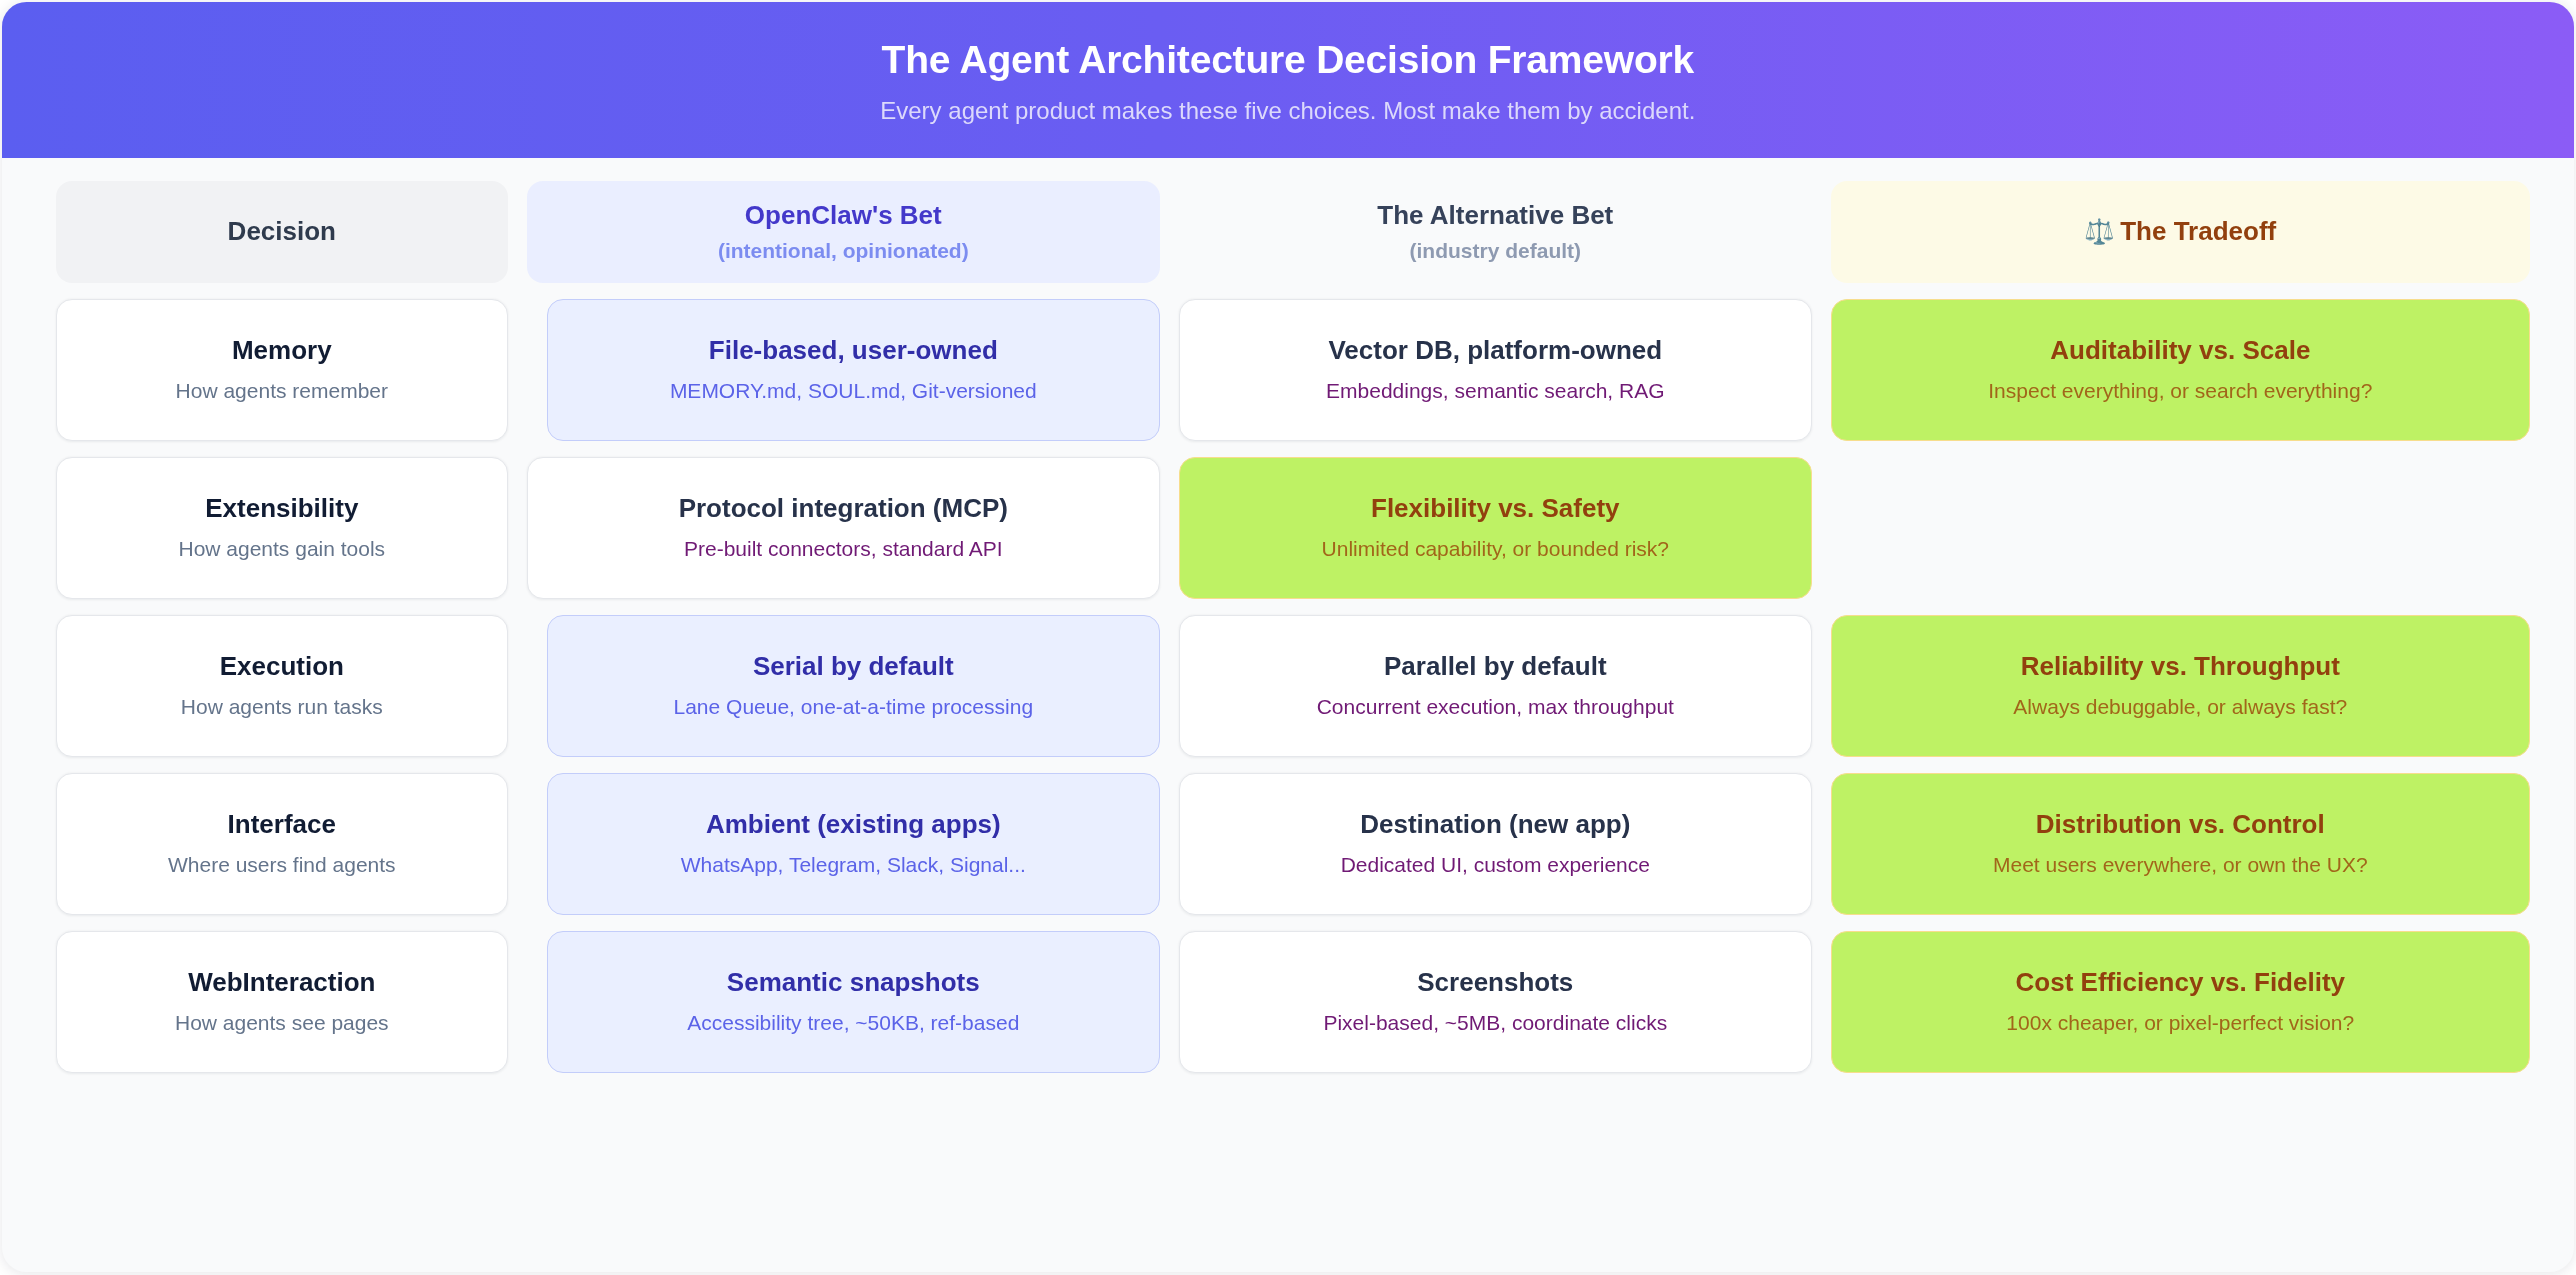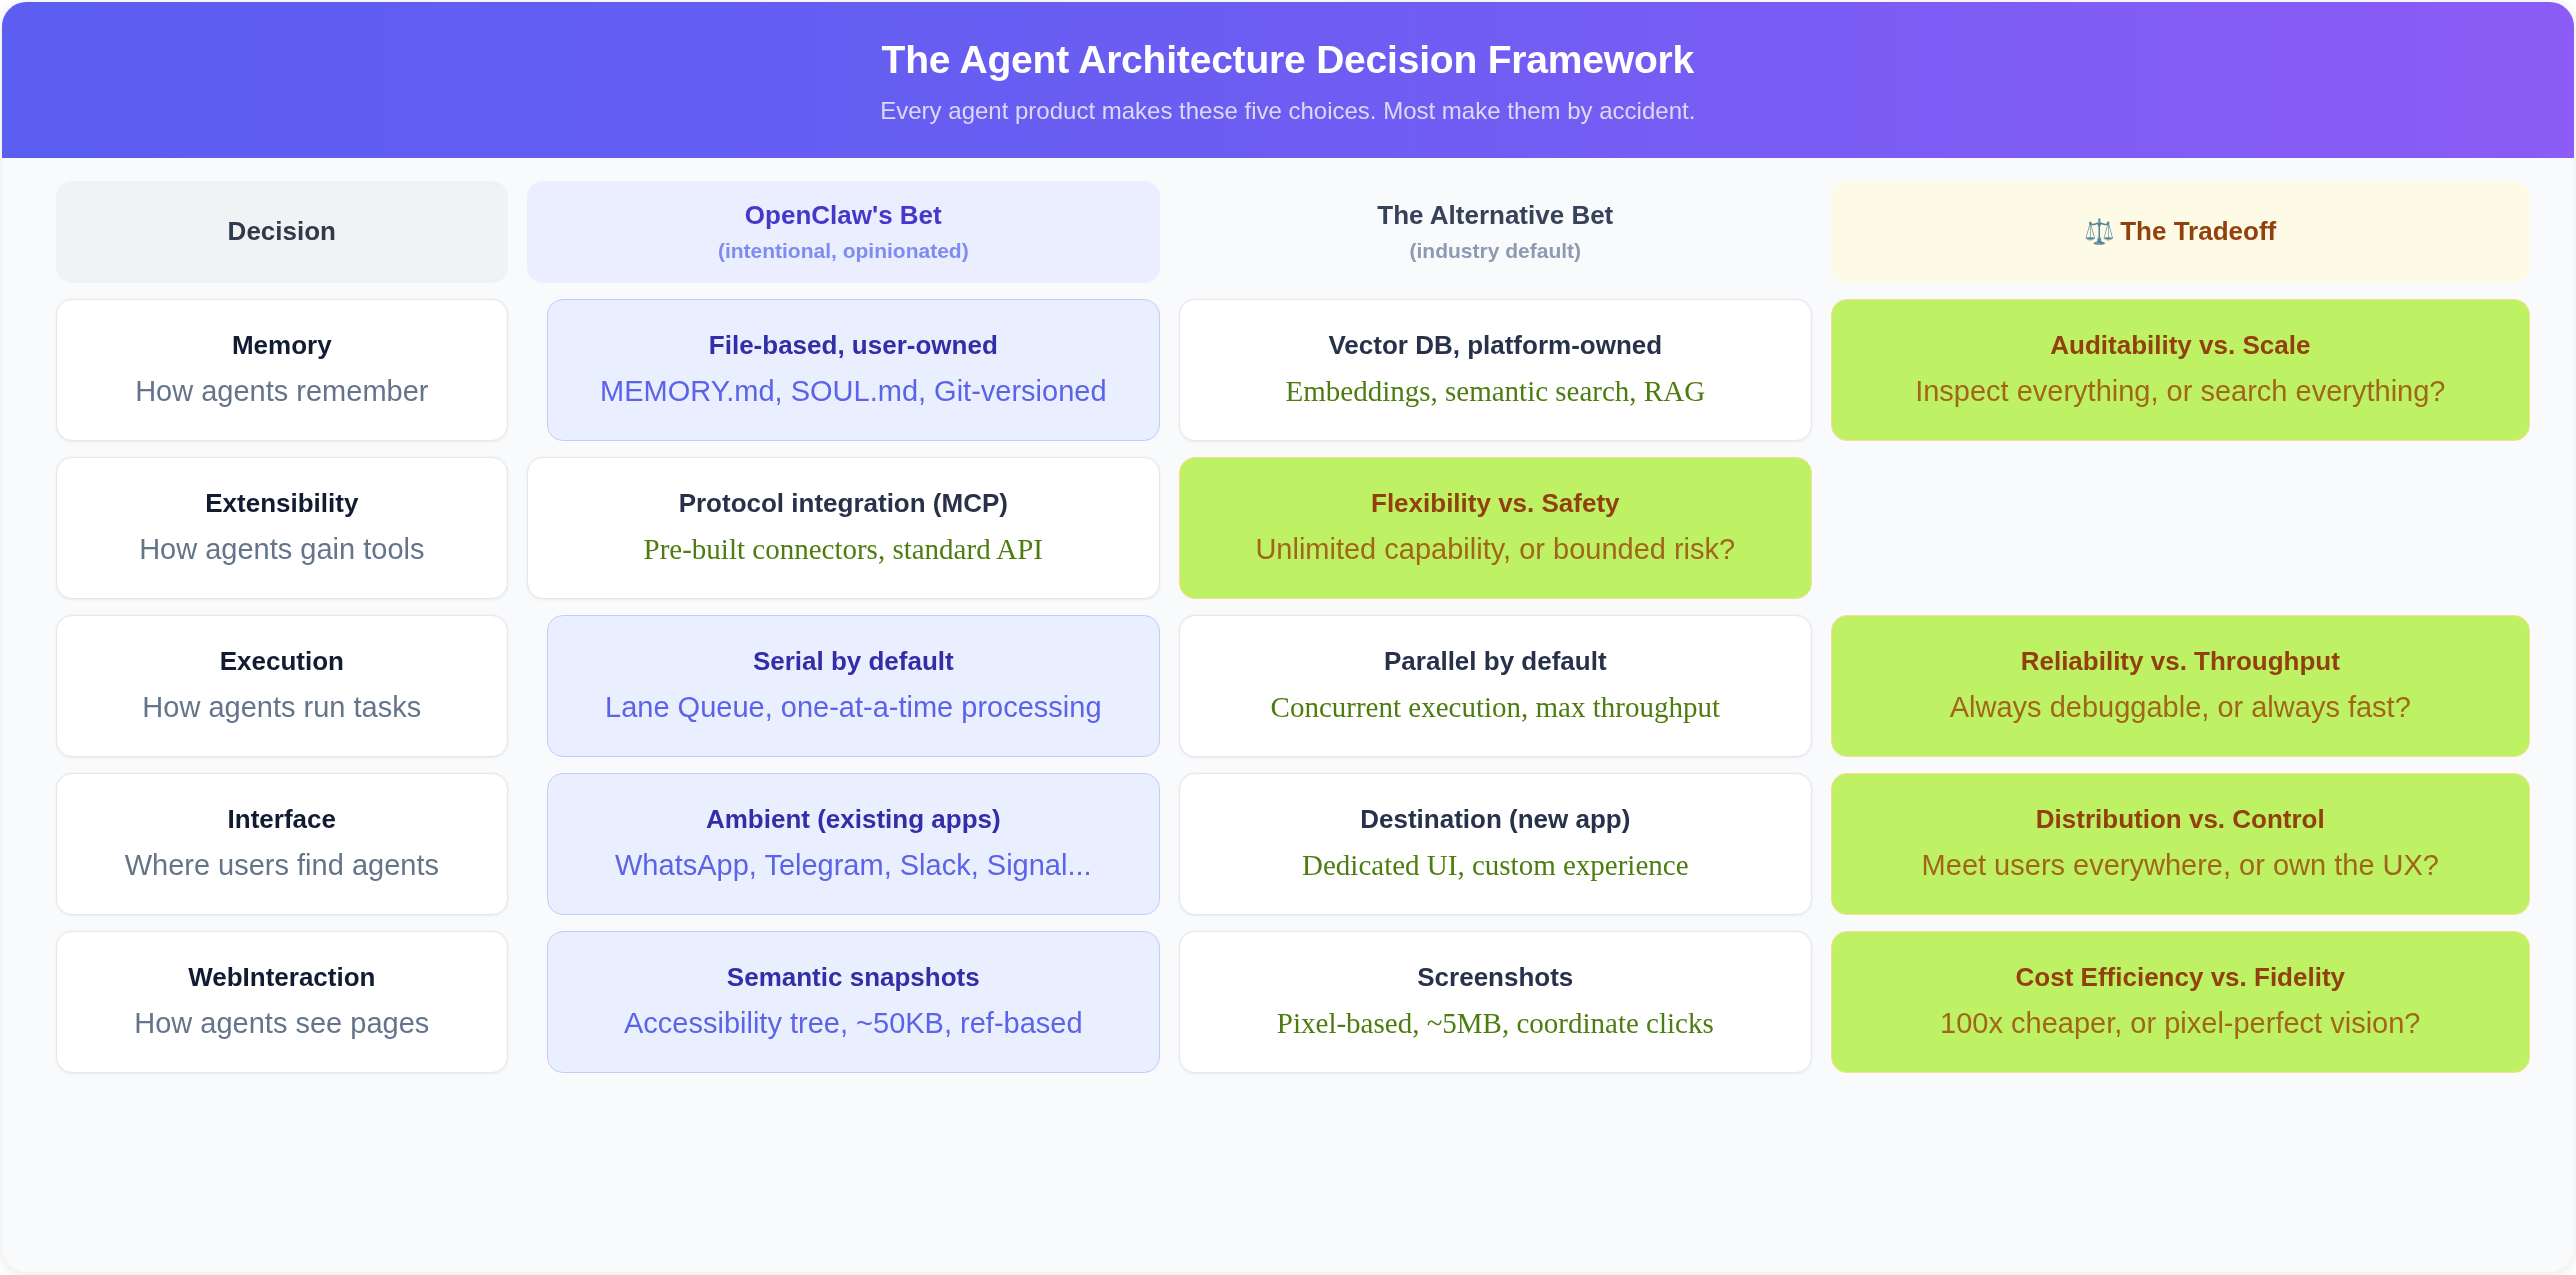--- a/index.html
+++ b/index.html
@@ -118,21 +118,21 @@
 
   
   .drow { height: 142px; }
 
   .cell-main {
     font-size: 26px;
     font-weight: 700;
     line-height: 1.2;
   }
   .cell-sub {
-    font-size: 29px;
+    font-size: 21px;
     font-weight: 400;
     margin-top: 12.3px;
     line-height: 1.25;
   }
 
   .c-decision {
     background: #ffffff;
     border: 0.9px solid #e5e7eb;
     box-shadow: 0 0.9px 2.6px rgba(15,23,42,0.07);
   }
@@ -146,21 +146,21 @@
   }
   .c-openclaw .cell-main { color: #312ea8; }
   .c-openclaw .cell-sub { color: #5b63e8; }
 
   .c-alt {
     background: #ffffff;
     border: 0.9px solid #e5e7eb;
     box-shadow: 0 0.9px 2.6px rgba(15,23,42,0.07);
   }
   .c-alt .cell-main { color: #27324a; }
-  .c-alt .cell-sub { color: #4d7c0f; font-family: Liberation Serif, serif; }
+  .c-alt .cell-sub { color: #701a75; }
 
   .c-tradeoff {
     background: #bef264;
     border: 1.8px solid #f7dd8d;
   }
   .c-tradeoff .cell-main { color: #92400e; }
   .c-tradeoff .cell-sub { color: #a1661a; }
 
   .stack-two { display: flex; flex-direction: row; }
 </style>

